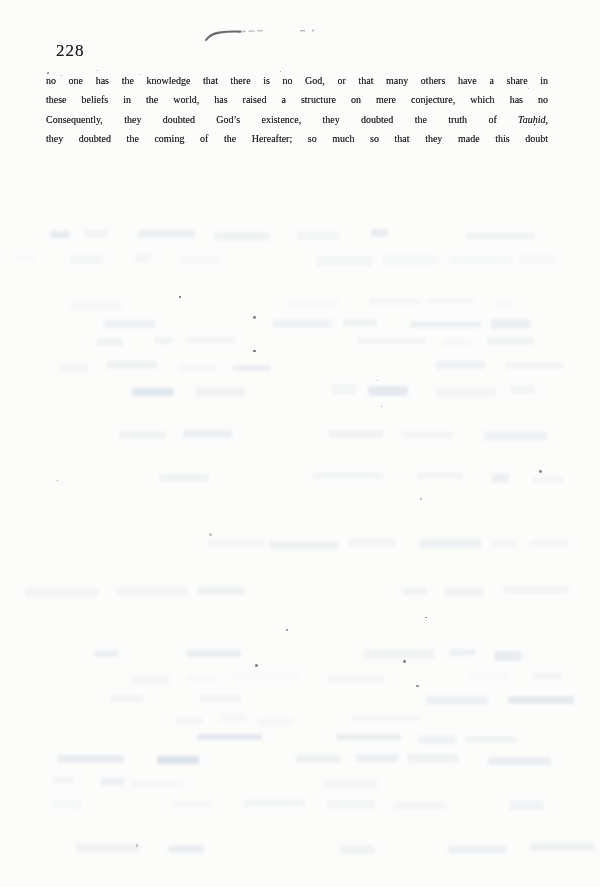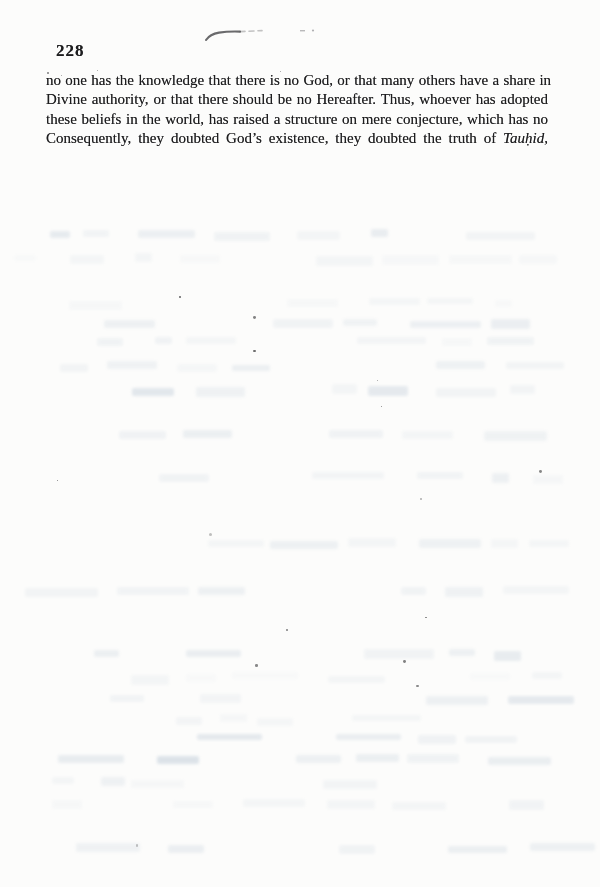--- a/index.html
+++ b/index.html
@@ -10,21 +10,21 @@
     background: #fcfcfb;
     overflow: hidden;
     font-family: "Liberation Serif", serif;
     color: #1d1d1f;
   }
   .pagenum {
     position: absolute;
     left: 56px;
     top: 41px;
     font-size: 17px;
-    font-weight: 700;
+    font-weight: 400;
     letter-spacing: 1px;
     text-shadow: 0 0 .4px rgba(10,10,10,.6);
   }
   .runhead {
     position: absolute;
     left: 0;
     top: 41px;
     width: 600px;
     text-align: center;
     font-style: italic;
@@ -32,21 +32,21 @@
     letter-spacing: .2px;
     text-shadow: 0 0 .4px rgba(10,10,10,.5);
   }
   .bodyblock {
     position: absolute;
     left: 46px;
     top: 71px;
     width: 502px;
   }
   .line {
-    font-size: 15px;
+    font-size: 10px;
     line-height: 19.3px;
     height: 19.3px;
     white-space: nowrap;
     text-align: justify;
     text-align-last: justify;
     word-spacing: .6px;
     text-shadow: 0 0 .35px rgba(15,15,15,.6);
   }
   .line.last { text-align-last: left; }
   .it { font-style: italic; }
@@ -70,23 +70,23 @@
     <path d="M206,40 Q210,34 219,32.6 T240,31.6" fill="none" stroke="#3a3a3c" stroke-width="2.1" stroke-linecap="round" opacity="0.75"></path>
     <path d="M240,31.6 L262,30.6" fill="none" stroke="#55555a" stroke-width="1.6" stroke-dasharray="5,4" stroke-linecap="round" opacity="0.35"></path>
     <rect x="300" y="30" width="5" height="1.4" fill="#55555a" opacity="0.4"></rect>
     <circle cx="313" cy="30.5" r="1.1" fill="#55555a" opacity="0.45"></circle>
   </svg>
 
   <div class="pagenum">228</div>
 
   <div class="bodyblock" id="body-lines">
       <div class="line"><span>no one has the knowledge that there is no God, or that many others have a share in</span></div>
-      <div class="line"><span>Divine authority, or that there should be no Hereafter. Thus, whoever has adopted</span></div>
       <div class="line"><span>these beliefs in the world, has raised a structure on mere conjecture, which has no</span></div>
       <div class="line"><span>Consequently, they doubted God’s existence, they doubted the truth of </span><span class="it">Tauḥid,</span></div>
+      <div class="line"><span>they doubted the coming of the Hereafter; so much so that they made this doubt</span></div>
     </div>
 
   <div id="ghost-layer">
       <div class="ghostword" style="left: 49.5px; top: 231.2px; width: 20.1px; height: 6.8px; background: rgb(143, 165, 188); opacity: 0.194;"></div>
       <div class="ghostword" style="left: 82.8px; top: 229.7px; width: 25.9px; height: 7.5px; background: rgb(143, 165, 188); opacity: 0.092;"></div>
       <div class="ghostword" style="left: 137.5px; top: 230.3px; width: 57.2px; height: 8px; background: rgb(143, 165, 188); opacity: 0.136;"></div>
       <div class="ghostword" style="left: 213.6px; top: 232px; width: 56.9px; height: 9.4px; background: rgb(143, 165, 188); opacity: 0.101;"></div>
       <div class="ghostword" style="left: 296.7px; top: 230.7px; width: 43.2px; height: 9.1px; background: rgb(143, 165, 188); opacity: 0.075;"></div>
       <div class="ghostword" style="left: 370.9px; top: 229.2px; width: 17.5px; height: 7.9px; background: rgb(143, 165, 188); opacity: 0.167;"></div>
       <div class="ghostword" style="left: 466px; top: 231.8px; width: 69.1px; height: 8.5px; background: rgb(143, 165, 188); opacity: 0.087;"></div>

